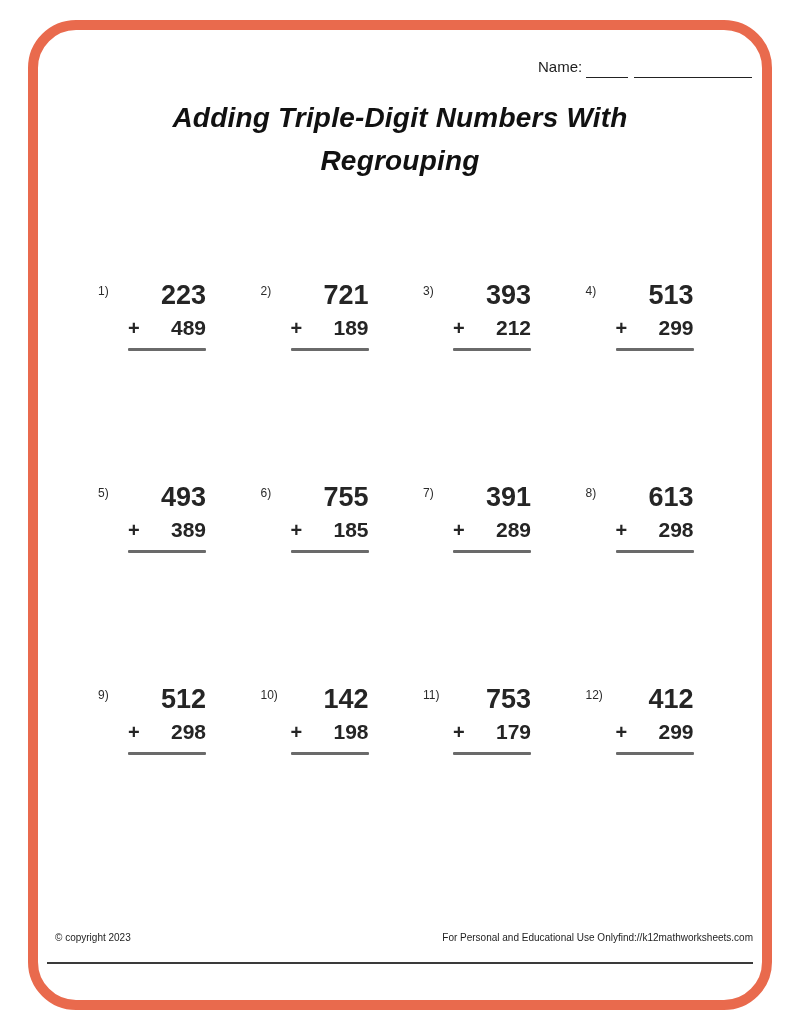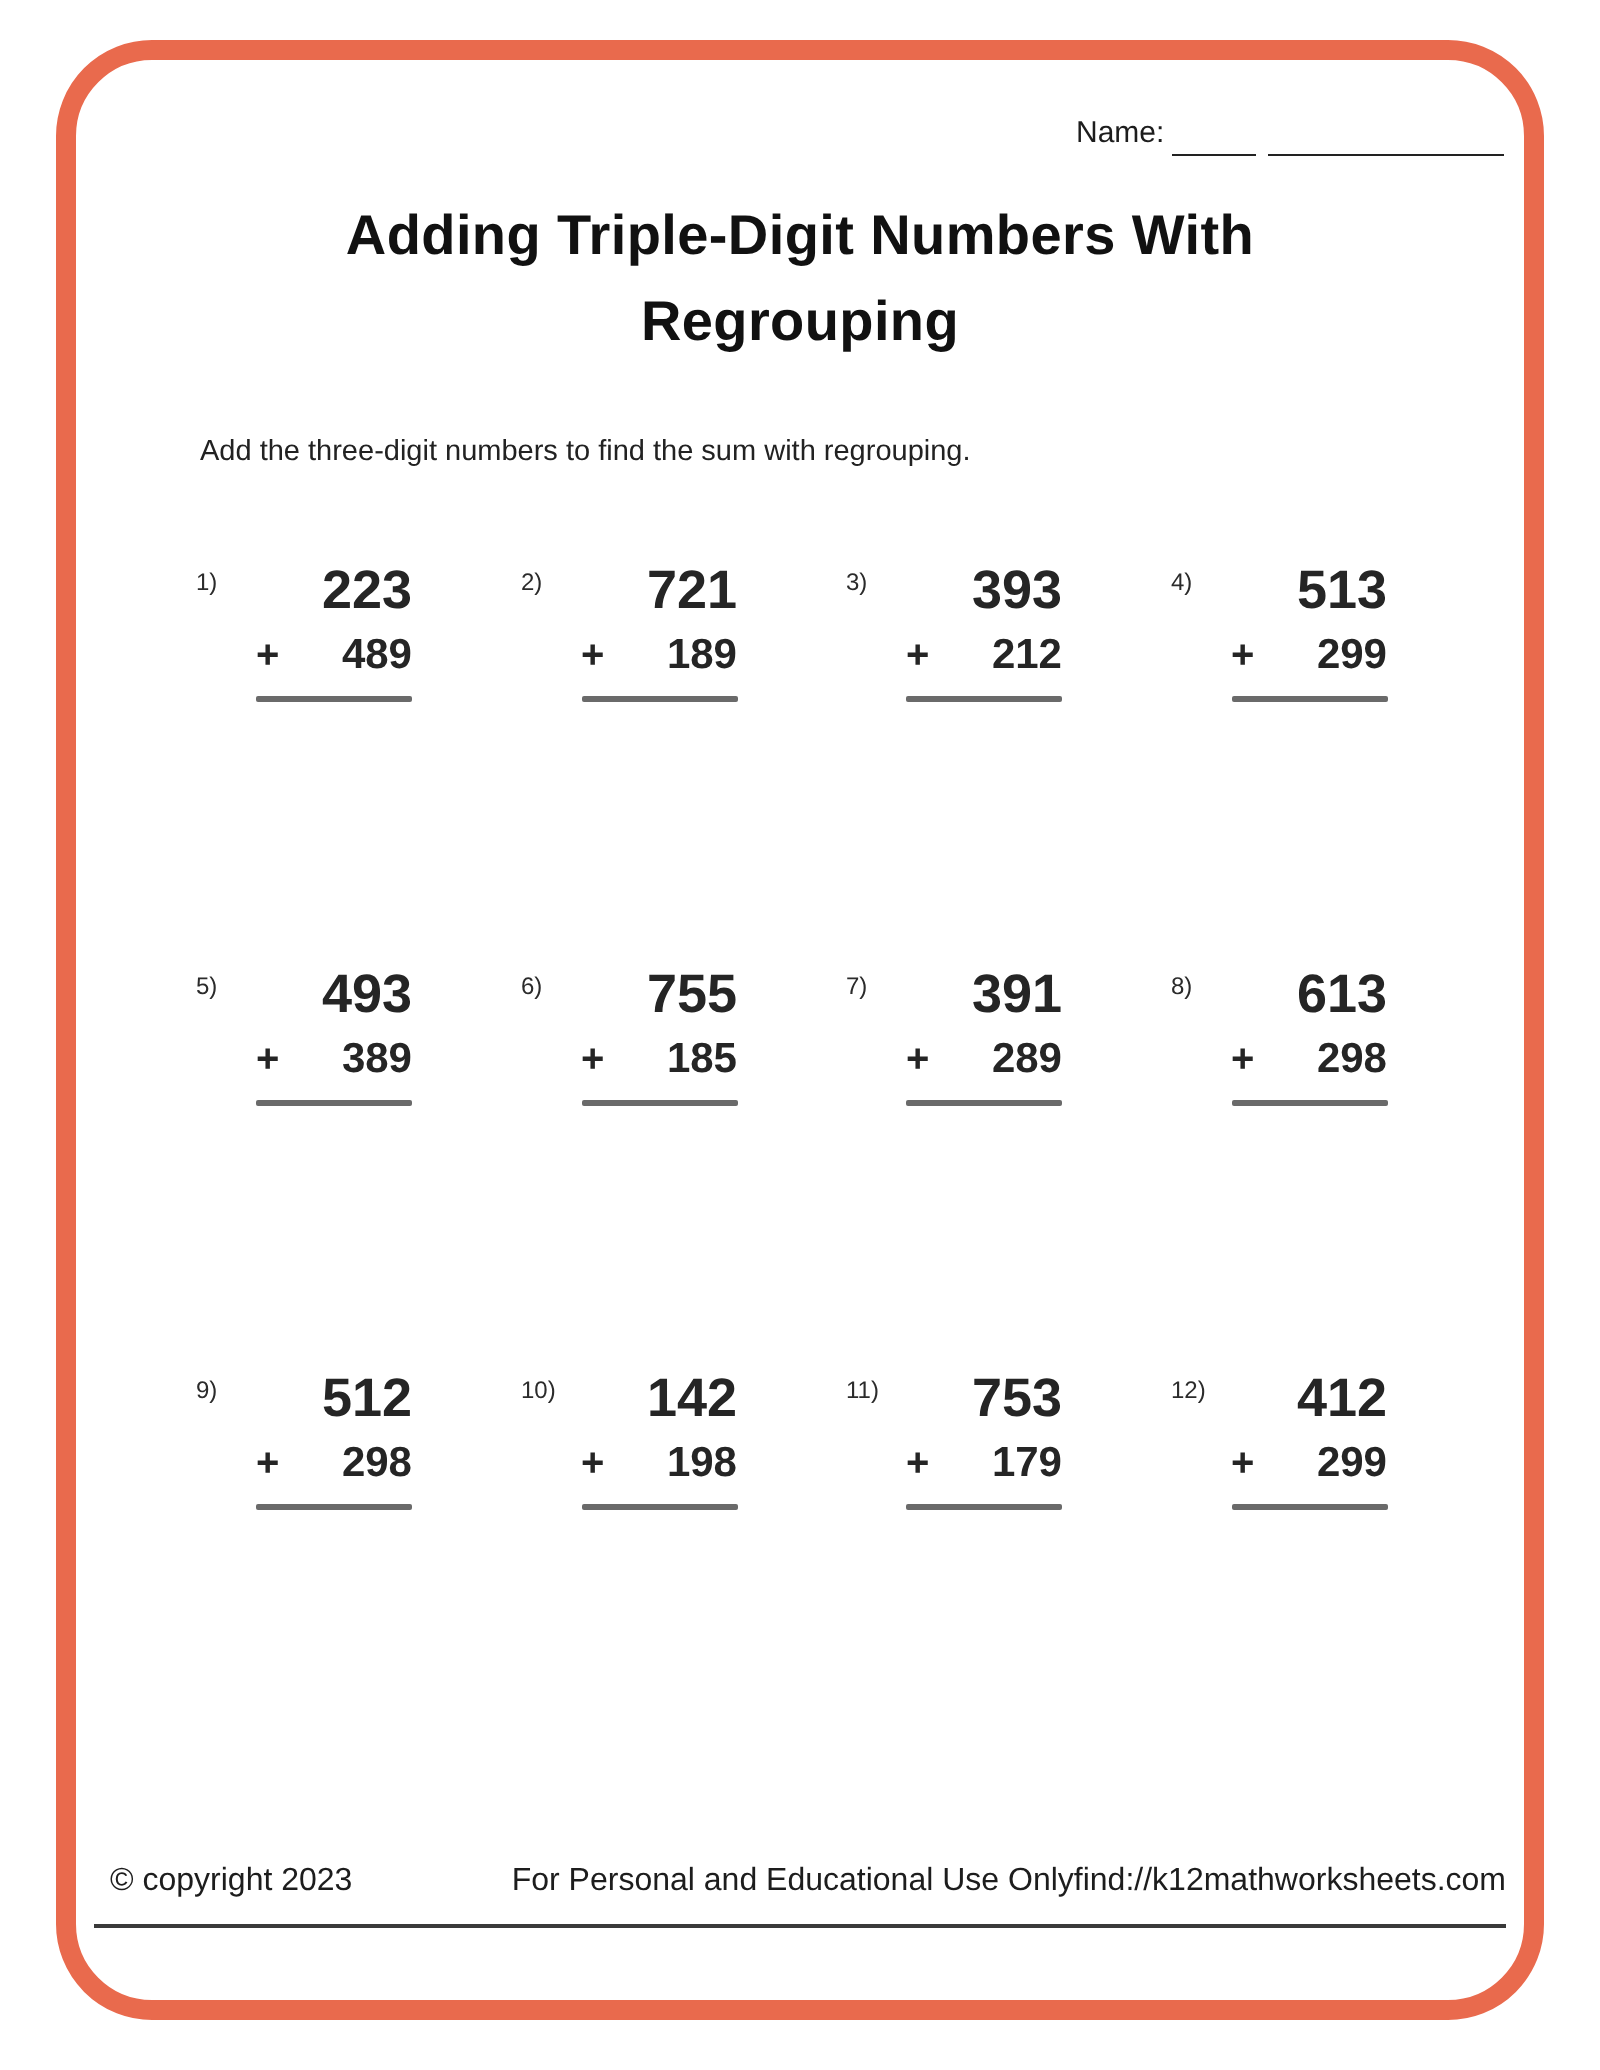--- a/index.html
+++ b/index.html
@@ -41,20 +41,21 @@
   .title {
     position: absolute;
     left: 36px; top: 96px;
     width: 728px;
     text-align: center;
     font-size: 28px;
     font-weight: bold;
     line-height: 43px;
     color: #111111;
     letter-spacing: 0.2px;
+    font-style: italic;
   }
   .instruction {
     position: absolute;
     left: 100px; top: 218px;
     font-size: 14.5px;
     color: #222222;
   }
   .problems-grid {
     position: absolute;
     left: 98px; top: 281px;
@@ -110,21 +111,21 @@
     width: 706px;
     border-top: 2px solid #3a3a3a;
   }
   .footer-row {
     position: absolute;
     left: 47px; top: 919px;
     width: 706px;
     display: flex;
     justify-content: space-between;
     align-items: baseline;
-    font-size: 16px;
+    font-size: 10px;
     color: #1d1d1d;
   }
   .footer-left  { text-align: left;  padding-left: 8px; }
   .footer-center{ text-align: right; flex: 1; margin-top: 13px; }
   .footer-right { text-align: right; }
 </style>
 </head>
 <body>
 
 <div class="page">
@@ -135,21 +136,20 @@
     <span class="name-label">Name:</span>
     <span class="name-line-seg seg1"></span>
     <span class="name-line-seg seg2"></span>
   </div>
 
   <div class="title">
     <div>Adding Triple-Digit Numbers With</div>
     <div>Regrouping</div>
   </div>
 
-  <div class="instruction">Add the three-digit numbers to find the sum with regrouping.</div>
 
   <div class="problems-grid">
   <div class="problem">
     <span class="pnum">1)</span>
     <div class="pcol">
       <div class="top-addend">223</div>
       <div class="bottom-row">
         <span class="plus">+</span>
         <span class="bottom-addend">489</span>
       </div>

